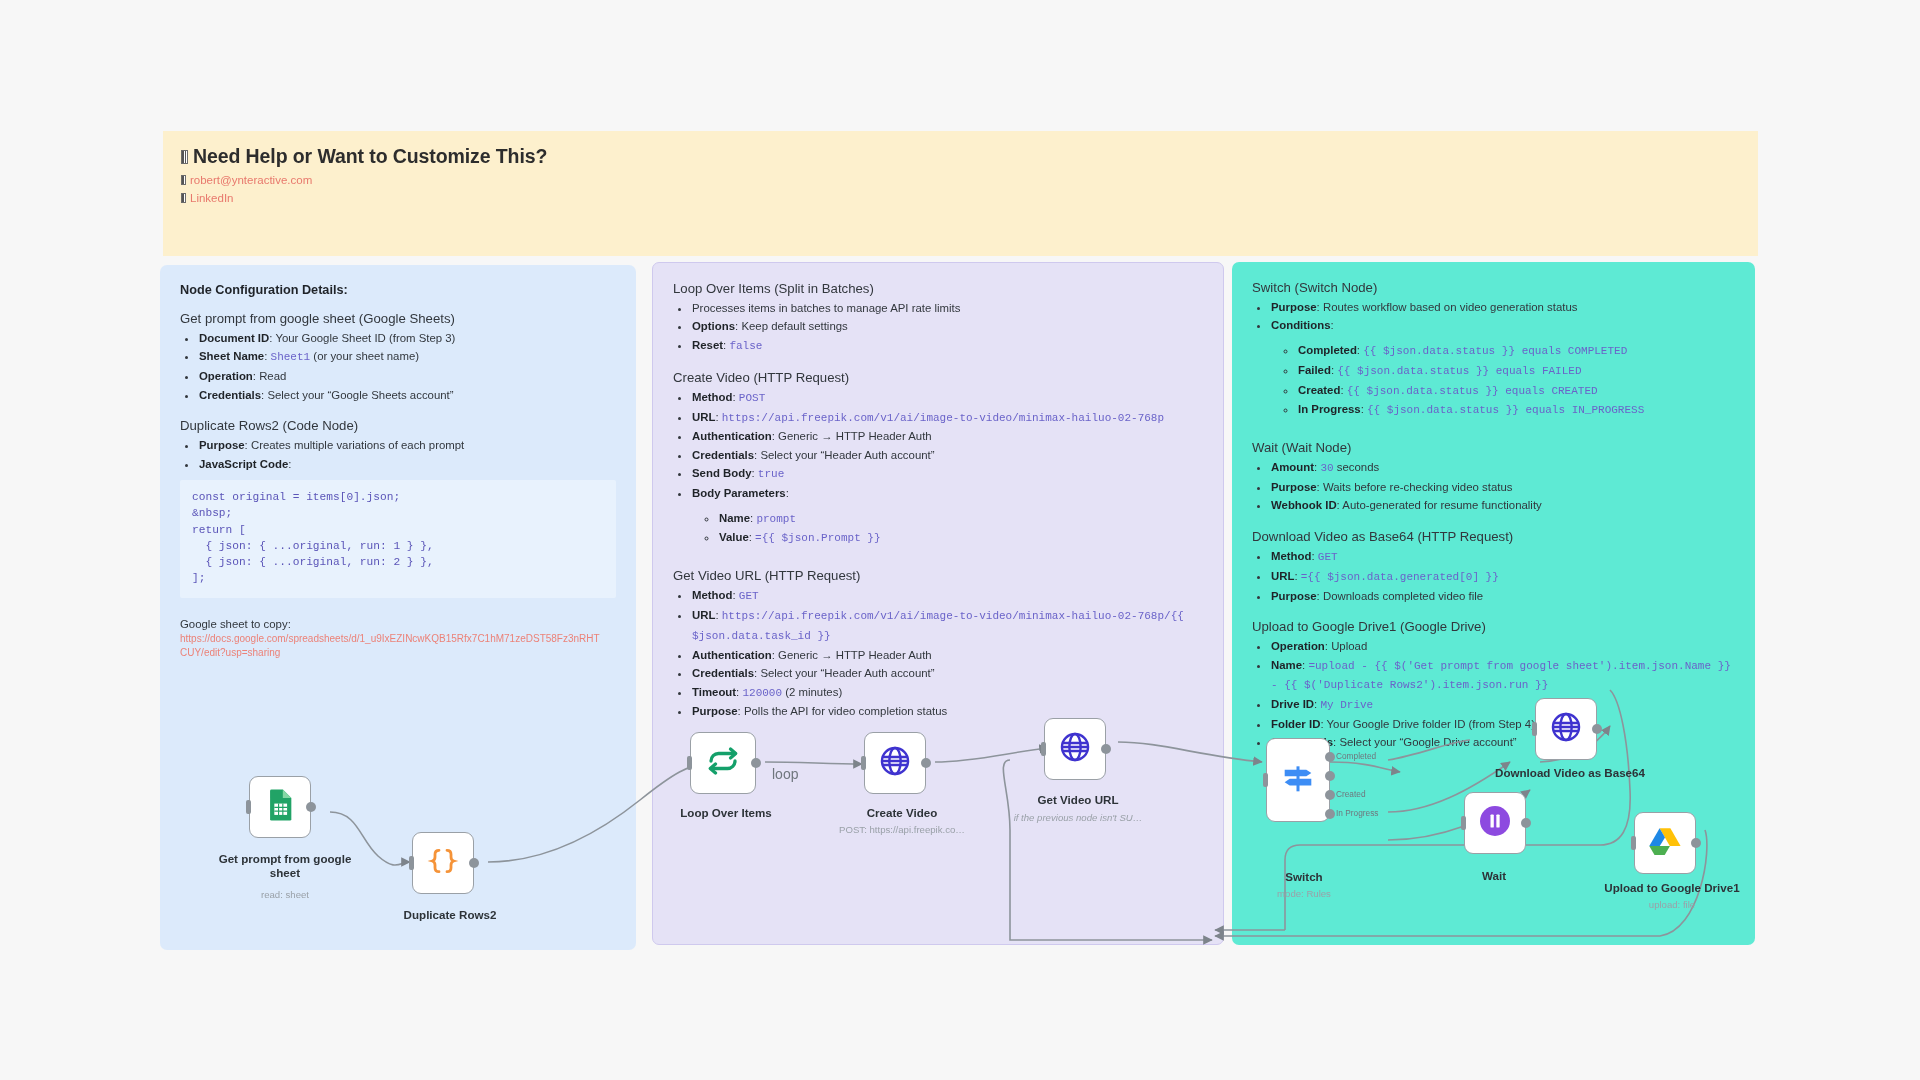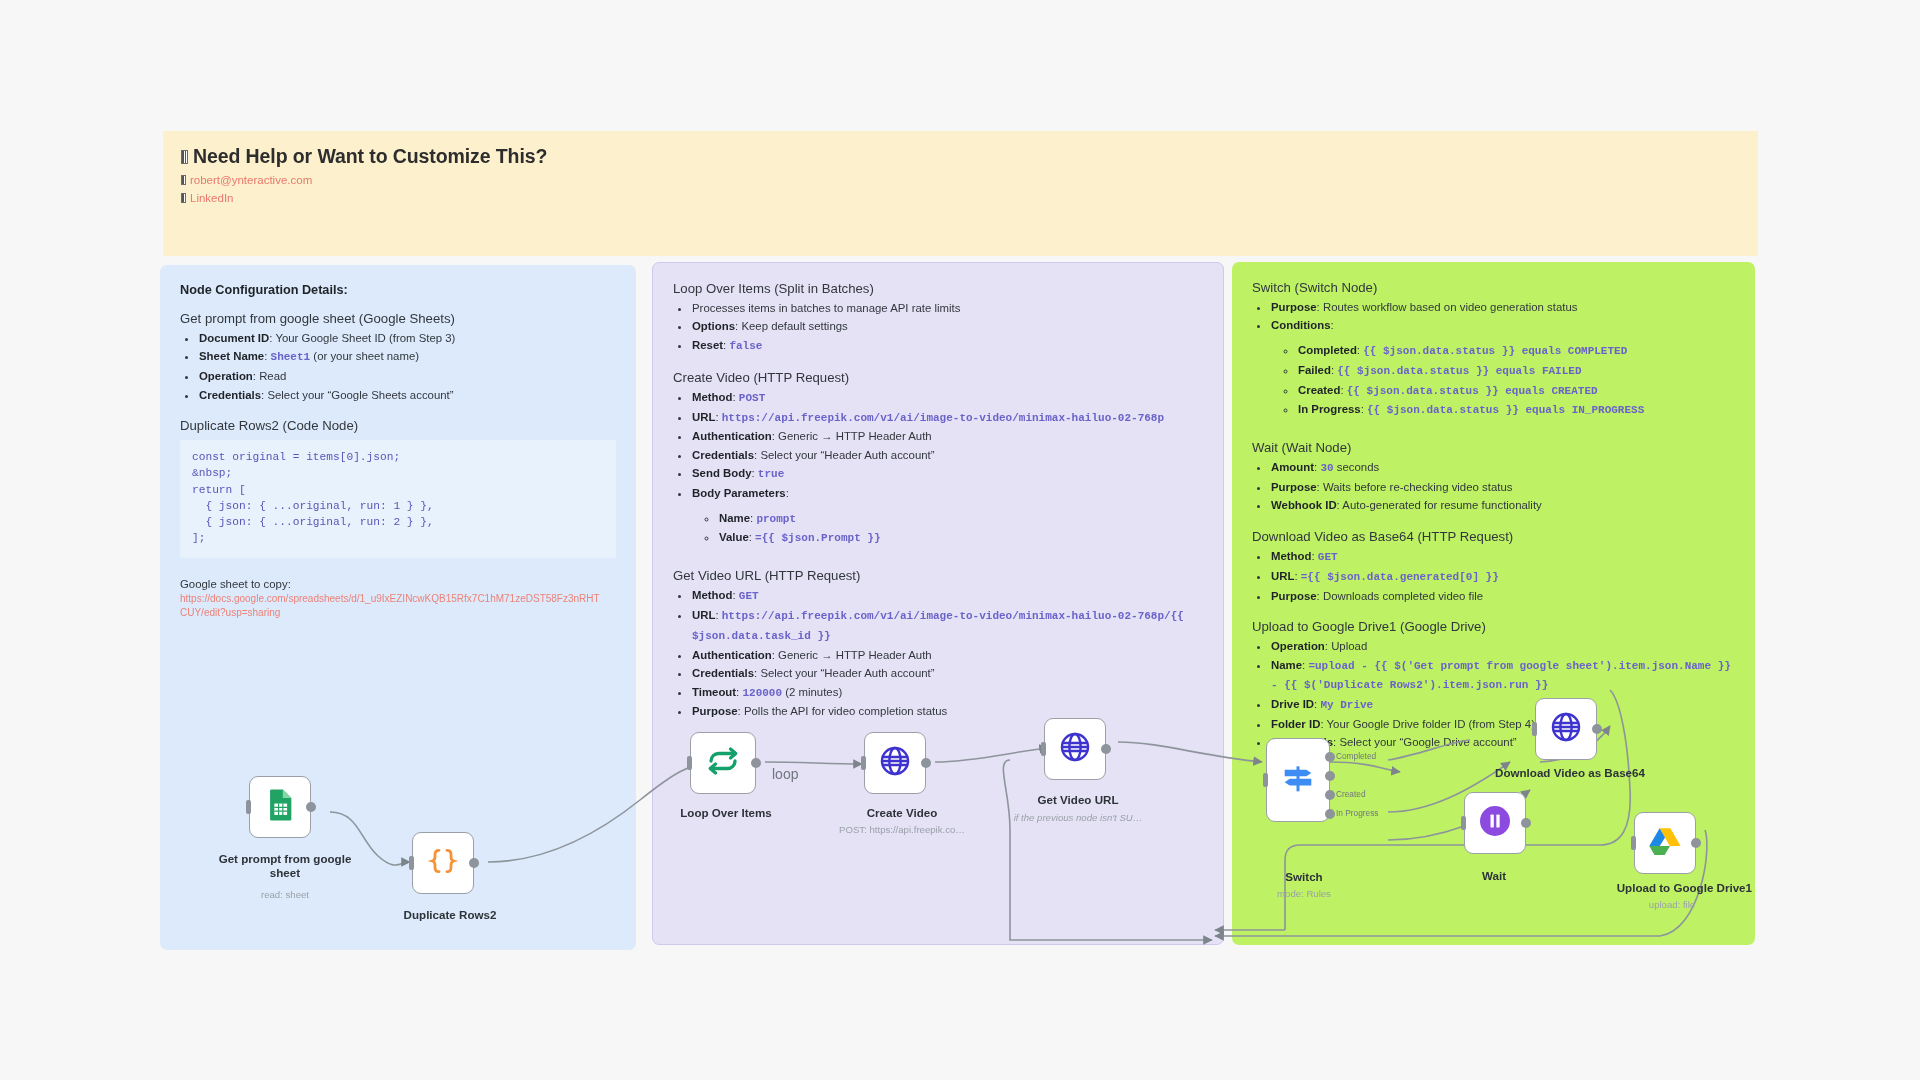--- a/index.html
+++ b/index.html
@@ -43,21 +43,21 @@
     color: #e8796d;
     line-height: 1.45;
     text-decoration: none;
   }
   .help-link + .help-link { margin-top: 1px; }
 
   
   .panel { position: absolute; border-radius: 7px; }
   .panel-blue   { left: 160px;  top: 265px; width: 476px;  height: 685px; background: #dceafb; }
   .panel-purple { left: 652px;  top: 262px; width: 572px;  height: 683px; background: #e5e2f6; border: 1px solid #cfc9ee; }
-  .panel-pink   { left: 1232px; top: 262px; width: 523px;  height: 683px; background: #bef264; }
+  .panel-pink   { left: 1232px; top: 262px; width: 523px;  height: 683px; background: #5eead4; }
 
   .panel-inner { position: absolute; padding: 18px 20px 0 20px; width: 100%; }
 
   .sec-head-bold {
     font-size: 12.7px; font-weight: bold; color: #1f2328;
     margin: 0 0 14px 0;
   }
   .sec-title {
     font-size: 13.2px; color: #32373d; font-weight: normal;
     margin: 0 0 3px 0;
@@ -67,21 +67,20 @@
   ul.cfg li {
     font-size: 11.4px; color: #32373d; line-height: 1.62;
     padding-left: 1px;
   }
   ul.cfg li b { color: #1f2328; font-weight: bold; }
   .mono {
     font-family: "Liberation Mono", monospace;
     font-size: 11px;
     color: #6a63c9;
     word-break: break-all;
-    font-weight: bold;
   }
   .gap { height: 14px; }
 
   .code-block {
     background: #e8f2fd;
     margin: 7px 0 0 0;
     padding: 9px 12px 11px 12px;
     border-radius: 2px;
   }
   .code-block pre {
@@ -172,20 +171,24 @@
         <div class="sec-head-bold">Node Configuration Details:</div>
         <div class="sec-title">Get prompt from google sheet (Google Sheets)</div>
         <ul class="cfg">
           <li><b>Document ID</b>: <span>Your Google Sheet ID (from Step 3)</span></li>
           <li><b>Sheet Name</b>: <span class="mono">Sheet1</span><span> (or your sheet name)</span></li>
           <li><b>Operation</b>: <span>Read</span></li>
           <li><b>Credentials</b>: <span>Select your “Google Sheets account”</span></li>
         </ul>
         <div class="gap"></div>
         <div class="sec-title">Duplicate Rows2 (Code Node)</div>
+        <ul class="cfg">
+          <li><b>Purpose</b>: <span>Creates multiple variations of each prompt</span></li>
+          <li><b>JavaScript Code</b>:</li>
+        </ul>
         <div class="code-block">
           <pre>const original = items[0].json;
 &amp;nbsp;
 return [
   { json: { ...original, run: 1 } },
   { json: { ...original, run: 2 } },
 ];</pre>
         </div>
         <div class="sheet-label">Google sheet to copy:</div>
         <a class="sheet-url" href="#">https://docs.google.com/spreadsheets/d/1_u9IxEZINcwKQB15Rfx7C1hM71zeDST58Fz3nRHTCUY/edit?usp=sharing</a>
@@ -385,18 +388,18 @@
       <div class="node-label" style="left: 1490px; top: 766px;">Download Video as Base64</div>
       <div class="node sq" style="left: 1634px; top: 812px; width: 62px; height: 62px;">
         <span><svg width="34" height="34" viewBox="0 0 24 24">
             <path d="M8.2 3h7.6l7.2 12.5h-7.6z" fill="#ffc107"></path>
             <path d="M.9 15.5L8.2 3l3.8 6.5-3.7 6z" fill="#1e88e5"></path>
             <path d="M.9 15.5h14.6L11.8 21.9H4.6z" fill="#4caf50"></path>
           </svg></span>
       </div>
       <div class="port-in" style="left: 1631px; top: 836px;"></div>
       <div class="port" style="left: 1691px; top: 838px;"></div>
-      <div class="node-label" style="left: 1592px; top: 881px; text-align: right;">Upload to Google Drive1</div>
+      <div class="node-label" style="left: 1592px; top: 881px;">Upload to Google Drive1</div>
       <div class="node-sub" style="left: 1582px; top: 899px;">upload: file</div>
       <div class="edge-label" style="left: 772px; top: 766px;">loop</div>
     </div>
 
 </div>
 
 </body></html>

